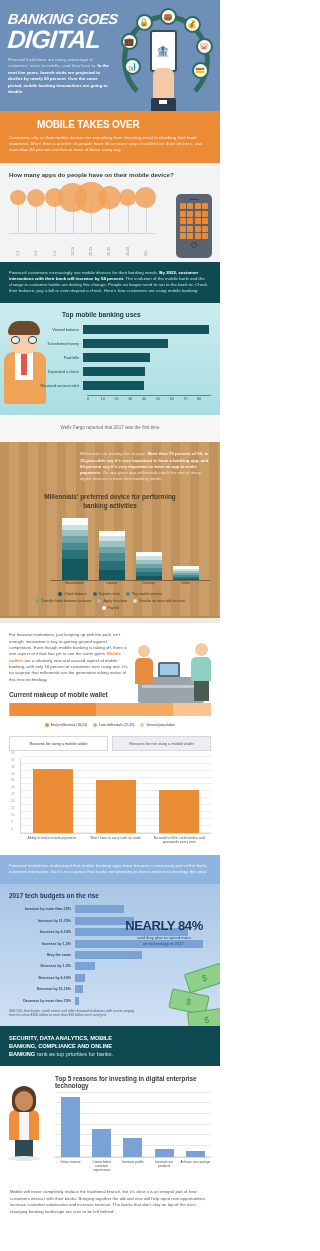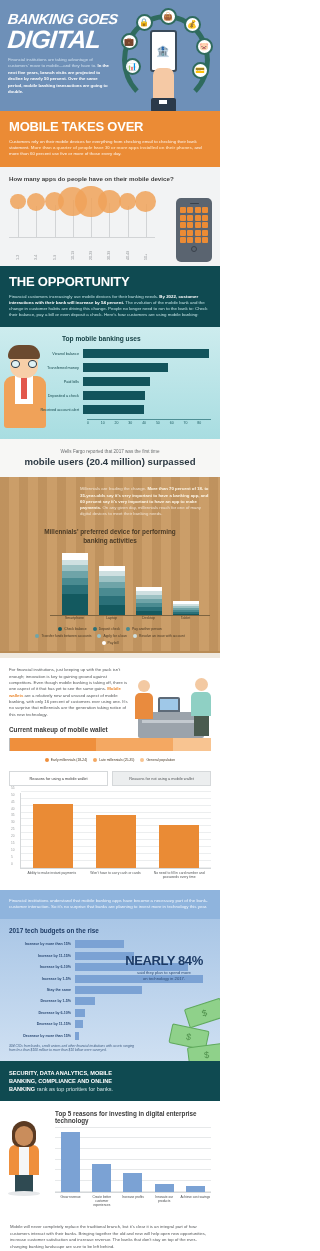--- a/index.html
+++ b/index.html
@@ -66,21 +66,21 @@
   .cuff::after {
     content: ''; position:absolute; left: 8px; top: 2px; width: 8px; height: 4px; background: #fff;
   }
 
   
   .band { padding: 8px 9px 9px 9px; }
   .band-orange { background: #eb8b35; }
   .band-teal   { background: #0f4a51; }
   .band-blue   { background: #8fb4dd; }
   .band-title {
-    color: #fff; font-weight: bold; font-size: 13px; letter-spacing: -0.2px; margin-bottom: 5px;
+    color: #fff; font-weight: bold; font-size: 10px; letter-spacing: -0.2px; margin-bottom: 5px; margin-left: 28px;
   }
   .band-sub { font-size: 4.4px; line-height: 6.2px; }
   .band-orange .band-sub { color: #fdf3ea; }
   .band-orange .band-sub b { color: #ffd9ae; }
   .band-teal .band-sub { color: #bfe0e2; }
   .band-teal .band-sub b { color: #ffffff; }
   .band-blue .band-sub { color: #f2f7fd; }
 
   
   .mto-panel { background: #f2f3f4; padding: 8px 9px 6px 9px; position: relative; }
@@ -319,21 +319,20 @@
         <i></i>
           <i></i>
           <i></i>
           <i></i>
       </div>
       <div class="hb"></div>
     </div>
   </div>
 
   <div class="band band-teal">
-    <div class="band-title">THE OPPORTUNITY</div>
     <div class="band-sub">
       <span>Financial customers increasingly use mobile devices for their banking needs. </span><b>By 2022, customer interactions with their bank will increase by 54 percent.</b><span> The evolution of the mobile bank and the change in customer habits are driving this change. People no longer need to run to the bank to: Check their balance, pay a bill or even deposit a check. Here's how customers are using mobile banking:</span>
     </div>
   </div>
 
   <div class="opp-scene">
     <div class="opp-sky"></div>
     <div class="person">
       <div class="p-body"></div>
       <div class="p-shirt"></div>
@@ -388,21 +387,20 @@
           <span>50</span>
           <span>60</span>
           <span>70</span>
           <span>80</span>
         </div>
     </div>
   </div>
 
   <div class="wf">
     <div class="wf-top">Wells Fargo reported that 2017 was the first time</div>
-    <div class="wf-big">mobile users (20.4 million) surpassed</div>
   </div>
 
   <div class="wood">
     <div class="wood-inner">
       <div class="mil-text">
         <span>Millennials are leading the change. </span><b>More than 70 percent of 18- to 35-year-olds say it's very important to have a banking app, and 60 percent say it's very important to have an app to make payments.</b><span> On any given day, millennials reach for one of many digital devices to meet their banking needs.</span>
       </div>
       <div class="mil-title">
         <span>Millennials' preferred device for performing</span><br>
         <span>banking activities</span>

